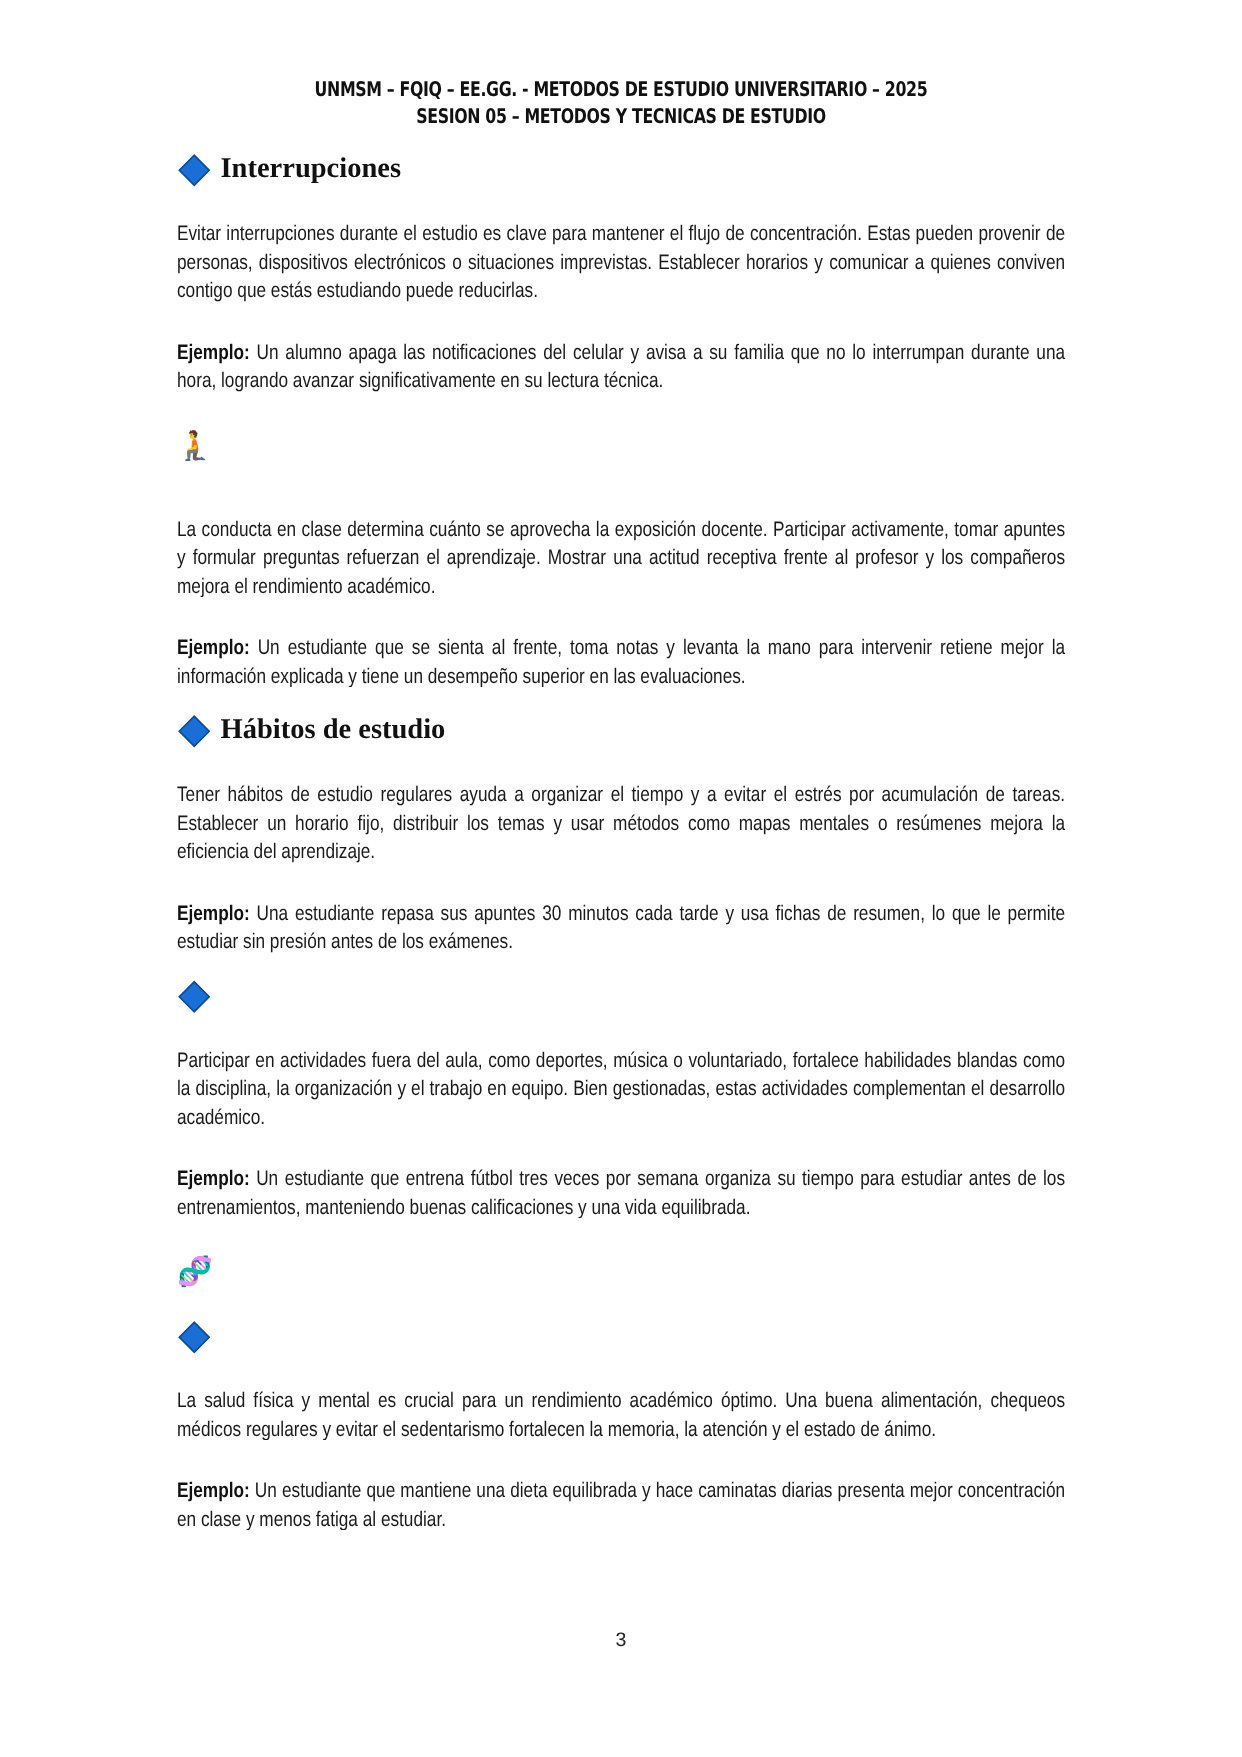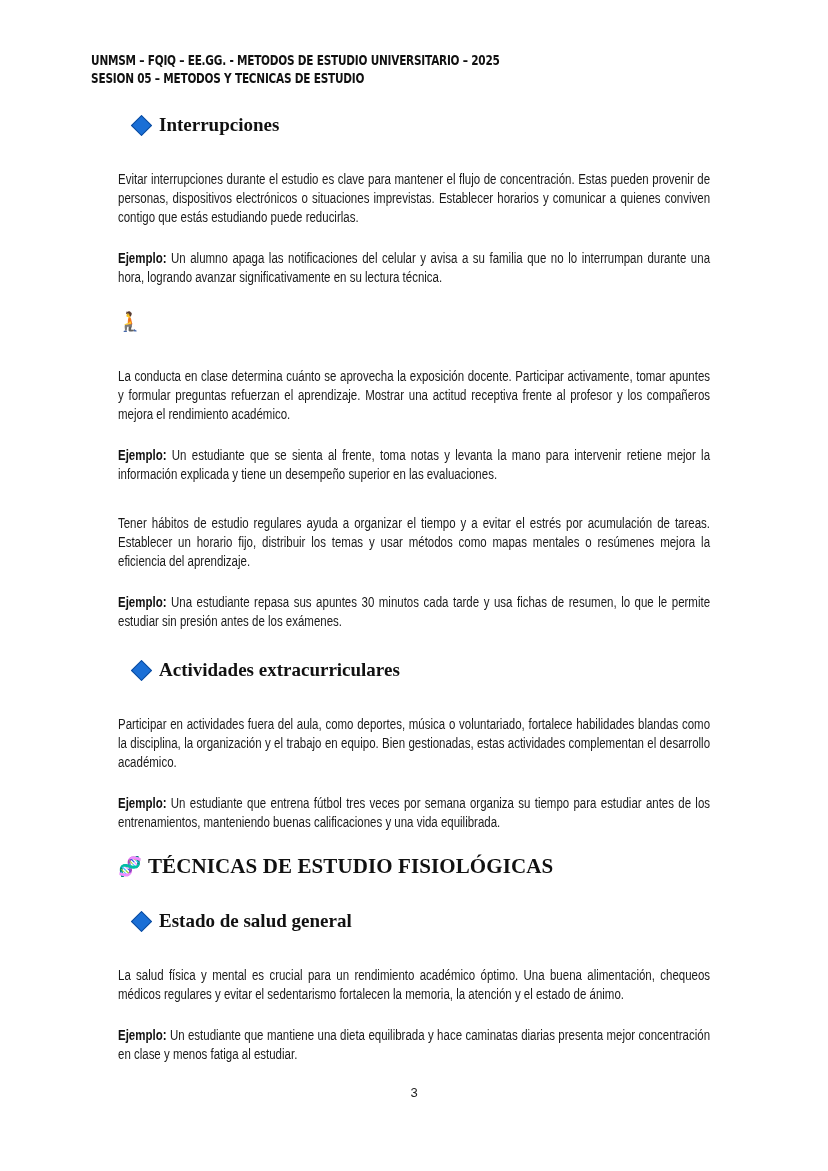--- a/index.html
+++ b/index.html
@@ -1,21 +1,21 @@
 <!DOCTYPE html>
 <html><head>
 <meta charset="utf-8">
 <style>
   html, body { margin: 0; padding: 0; background: #ffffff; }
   body { width: 828px; height: 1171px; position: relative; overflow: hidden; }
   .page { position: absolute; left: 0; top: 0; width: 828px; height: 1171px; background: #fff; }
-  .header { position: absolute; left: 0; top: 51px; width: 828px; color: #111; }
+  .header { position: absolute; left: 0; top: 51px; width: 828px; text-align: center; color: #111; }
   .header .line { font-family: "DejaVu Sans", sans-serif; font-weight: bold; font-size: 13.5px; line-height: 18px; letter-spacing: -0.3px; transform: scaleX(0.78); transform-origin: center; white-space: nowrap; }
   .content { position: absolute; left: 118px; top: 98px; width: 592px; }
-  .h2 { font-family: "Liberation Serif", serif; font-weight: bold; font-size: 19px; color: #111; display: flex; align-items: center; height: 30px; margin: 12px; }
+  .h2 { font-family: "Liberation Serif", serif; font-weight: bold; font-size: 19px; color: #111; display: flex; align-items: center; height: 30px; margin: 0; }
   .h2 .diamond { width: 13px; height: 13px; background: #1a6fd6; border: 1px solid #0c4a9c; transform: rotate(45deg); margin: 0 10px 0 4px; display: inline-block; }
   .h1 { font-family: "Liberation Serif", serif; font-weight: bold; font-size: 21px; color: #111; display: flex; align-items: center; height: 32px; margin: 0; letter-spacing: 0.1px; }
   .h1 .emoji { font-size: 19px; width: 24px; margin-right: 6px; display: inline-block; text-align: center; }
   .para { font-family: "Liberation Sans", sans-serif; font-size: 14px; line-height: 19px; color: #1a1a1a; text-align: justify; margin: 0; transform: scaleX(0.82); transform-origin: left top; width: 722px; }
   .para b { font-weight: bold; color: #111; }
   .gap-sm { height: 12px; }
   .gap-md { height: 18px; }
   .gap-lg { height: 22px; }
   .page-num { position: absolute; left: 0; width: 828px; top: 1085px; text-align: center; font-family: "Liberation Sans", sans-serif; font-size: 13px; color: #222; }
 </style>
@@ -45,45 +45,46 @@
       <span class="emoji">🧎</span>
     </h2>
     <div class="gap-sm"></div>
 
     <div class="gap-md"></div>
     <p class="para">La conducta en clase determina cuánto se aprovecha la exposición docente. Participar activamente, tomar apuntes y formular preguntas refuerzan el aprendizaje. Mostrar una actitud receptiva frente al profesor y los compañeros mejora el rendimiento académico.</p>
     <div class="gap-lg"></div>
     <p class="para"><b>Ejemplo:</b><span> Un estudiante que se sienta al frente, toma notas y levanta la mano para intervenir retiene mejor la información explicada y tiene un desempeño superior en las evaluaciones.</span></p>
     <div class="gap-sm"></div>
 
+    <h3 class="h2">
+      <span class="diamond"></span>
+      <span>Hábitos de estudio</span>
+    </h3>
     <div class="gap-md"></div>
     <p class="para">Tener hábitos de estudio regulares ayuda a organizar el tiempo y a evitar el estrés por acumulación de tareas. Establecer un horario fijo, distribuir los temas y usar métodos como mapas mentales o resúmenes mejora la eficiencia del aprendizaje.</p>
     <div class="gap-lg"></div>
     <p class="para"><b>Ejemplo:</b><span> Una estudiante repasa sus apuntes 30 minutos cada tarde y usa fichas de resumen, lo que le permite estudiar sin presión antes de los exámenes.</span></p>
     <div class="gap-sm"></div>
 
     <h3 class="h2">
       <span class="diamond"></span>
-      <span>Actividades extracurriculares</span>
     </h3>
     <div class="gap-md"></div>
     <p class="para">Participar en actividades fuera del aula, como deportes, música o voluntariado, fortalece habilidades blandas como la disciplina, la organización y el trabajo en equipo. Bien gestionadas, estas actividades complementan el desarrollo académico.</p>
     <div class="gap-lg"></div>
     <p class="para"><b>Ejemplo:</b><span> Un estudiante que entrena fútbol tres veces por semana organiza su tiempo para estudiar antes de los entrenamientos, manteniendo buenas calificaciones y una vida equilibrada.</span></p>
     <div class="gap-md"></div>
 
     <h2 class="h1">
       <span class="emoji">🧬</span>
-      <span>TÉCNICAS DE ESTUDIO FISIOLÓGICAS</span>
     </h2>
     <div class="gap-sm"></div>
 
     <h3 class="h2">
       <span class="diamond"></span>
-      <span>Estado de salud general</span>
     </h3>
     <div class="gap-md"></div>
     <p class="para">La salud física y mental es crucial para un rendimiento académico óptimo. Una buena alimentación, chequeos médicos regulares y evitar el sedentarismo fortalecen la memoria, la atención y el estado de ánimo.</p>
     <div class="gap-lg"></div>
     <p class="para"><b>Ejemplo:</b><span> Un estudiante que mantiene una dieta equilibrada y hace caminatas diarias presenta mejor concentración en clase y menos fatiga al estudiar.</span></p>
 
   </div>
 
   <div class="page-num">3</div>
 </div>

